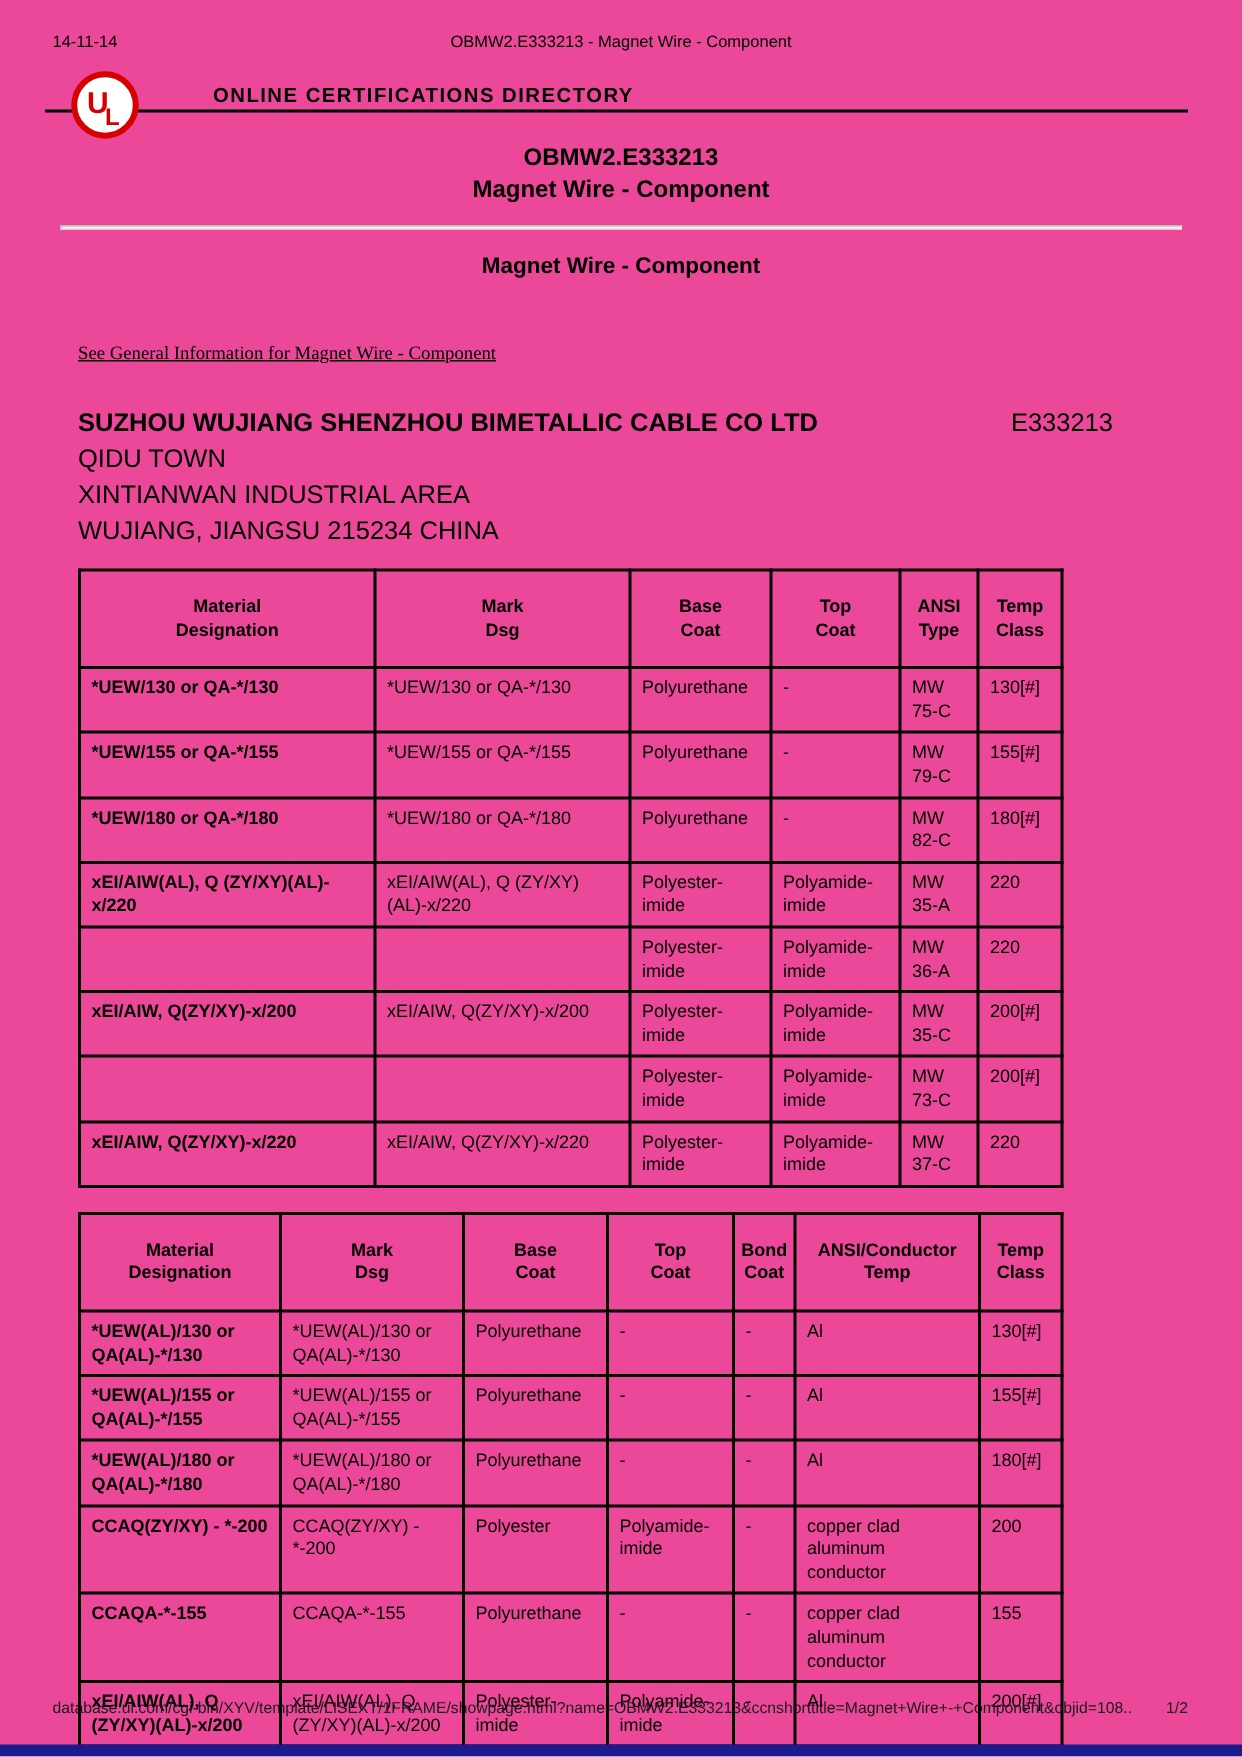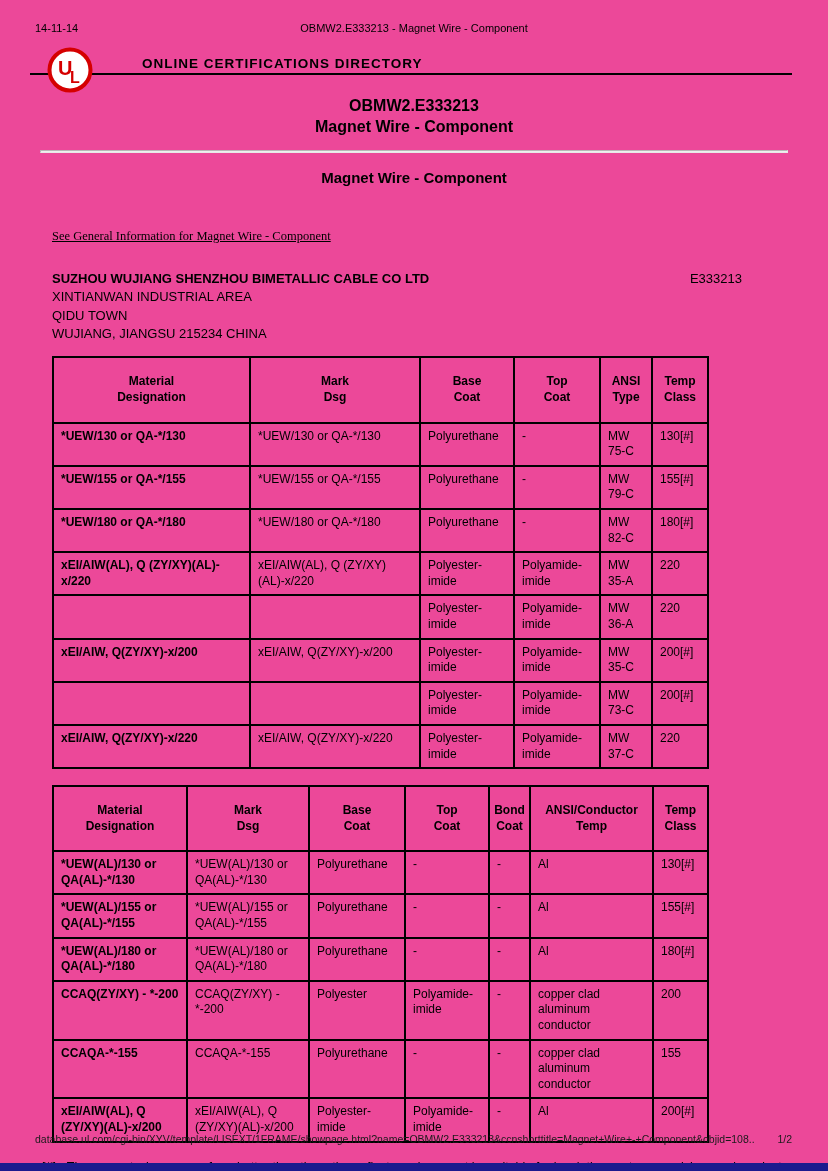--- a/index.html
+++ b/index.html
@@ -22,21 +22,21 @@
 
   .page-bottom-row { margin:22px 0 0 68px; }
   a.plain-link { color:#000; text-decoration:underline; font-size:12.5px; cursor:pointer; }
 
   .rule { margin:12px 40px 0 40px; height:3px; background:#efefef; border:1px solid #b7b7b7; border-right-color:#e8e8e8; border-bottom-color:#e8e8e8; }
 
   .section-title { text-align:center; font-size:15px; font-weight:bold; margin-top:16px; }
 
   .general-link-row { margin:40px 0 0 52px;font-family:Liberation Serif, serif; }
 
-  .company-block { margin:26px 0 0 52px; width:690px; font-size:13px; line-height:1.42; }
+  .company-block { margin:26px 0 0 52px; width:690px; font-size:17px; line-height:1.42; }
   .company-row { display:flex; justify-content:space-between; }
   .company-name { font-weight:bold; }
 
   
   table.dat { border-collapse:collapse; table-layout:fixed; margin:13px 0 0 52px; }
   table.dat th, table.dat td {
     border:2px solid #000; font-size:12px; line-height:1.3;
     padding:5px 7px; vertical-align:top; text-align:left; overflow-wrap:break-word;
   }
   table.dat th { text-align:center; vertical-align:middle; font-weight:bold; white-space:pre-line; padding:16px 4px; }
@@ -86,22 +86,22 @@
 
   <div class="general-link-row">
     <a class="plain-link">See General Information for Magnet Wire - Component</a>
   </div>
 
   <div class="company-block">
     <div class="company-row">
       <span class="company-name">SUZHOU WUJIANG SHENZHOU BIMETALLIC CABLE CO LTD</span>
       <span>E333213</span>
     </div>
+    <div>QIDU TOWN</div>
     <div>XINTIANWAN INDUSTRIAL AREA</div>
-    <div>QIDU TOWN</div>
     <div>WUJIANG, JIANGSU 215234 CHINA</div>
   </div>
 
   <table class="dat" id="table1">
     <colgroup>
       <col style="width:197px">
         <col style="width:170px">
         <col style="width:94px">
       <col style="width:86px">
         <col style="width:52px">

